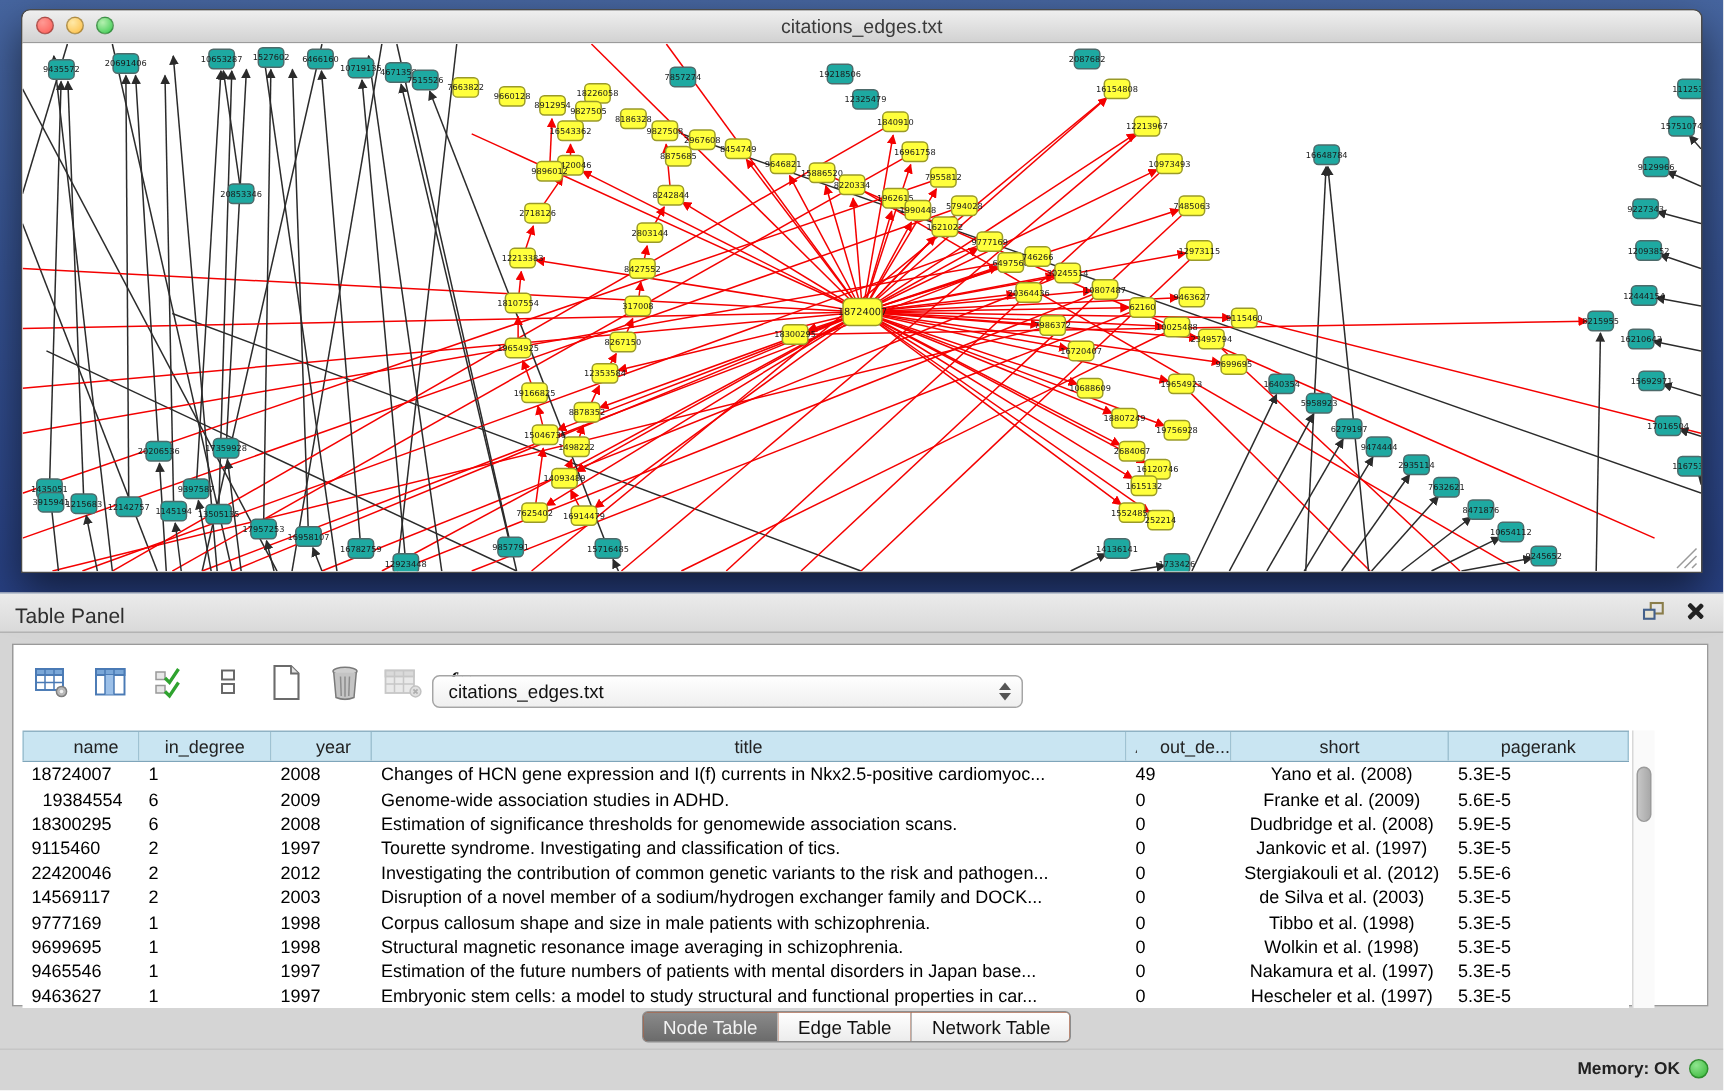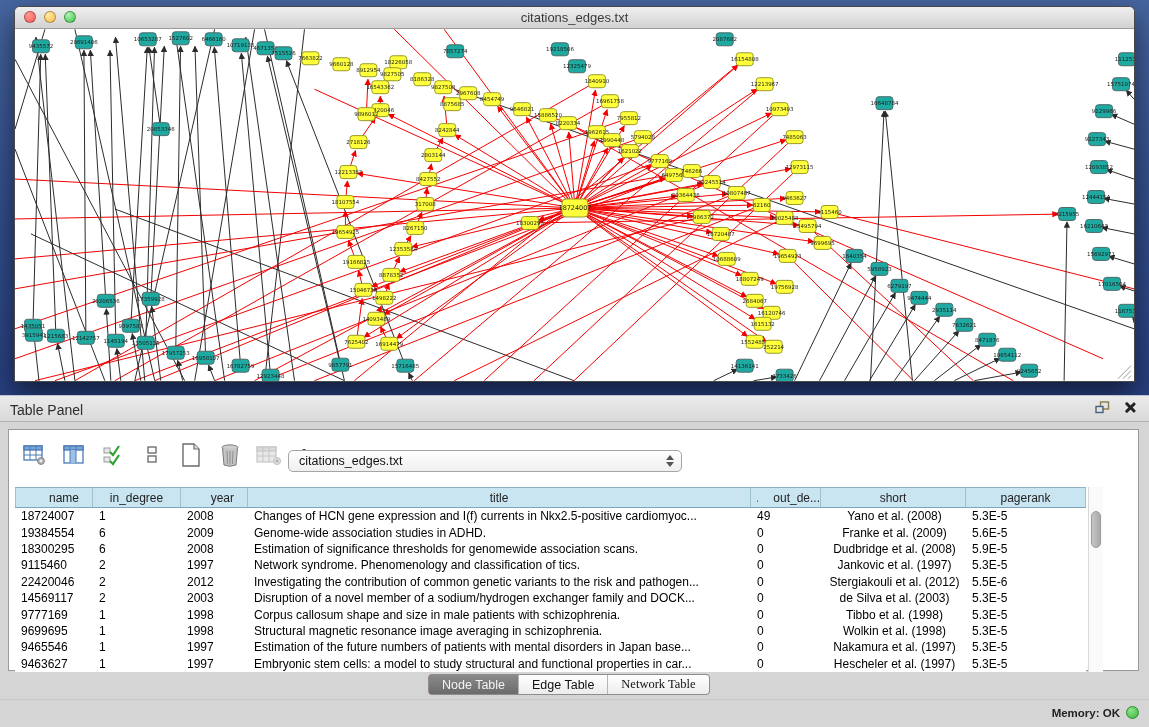--- a/index.html
+++ b/index.html
@@ -59,21 +59,21 @@
   .scrollbar{position:absolute;left:1079px;top:57px;width:15px;height:185px;
     background:#fafafa;border-left:1px solid #d8d8d8;box-sizing:border-box;}
   .thumb{position:absolute;left:2px;top:24px;width:10px;height:37px;border-radius:5px;
     background:linear-gradient(90deg,#c6c6c6,#a9a9a9);border:1px solid #9b9b9b;box-sizing:border-box;}
 
   
   .tabbar{position:absolute;left:428px;top:674px;height:19px;display:flex;
     border:1px solid #8d8d8d;border-radius:4px;overflow:hidden;background:#c2410c;}
   .tab{padding:0 13px;font-size:12.5px;display:flex;align-items:center;color:#111;
     background:linear-gradient(180deg,#ffffff,#ececec);border-right:1px solid #b5b5b5;cursor:default;}
-  .tab:last-child{border-right:none;font-family:Liberation Serif, serif;}
+  .tab:last-child{border-right:none;}
   .tab.active{background:linear-gradient(180deg,#8a8a8a,#6b6b6b);color:#f3f3f3;}
 
   .statusbar{position:absolute;left:0;top:699px;width:1149px;height:28px;border-top:1px solid #c6c6c6;box-sizing:border-box;}
   .memory{position:absolute;right:10px;top:6px;display:flex;align-items:center;gap:6px;font-weight:bold;}
   .memory .mem-label{font-size:11.5px;color:#222;}
   .mem-dot{width:13px;height:13px;border-radius:50%;box-sizing:border-box;
     background:radial-gradient(circle at 35% 30%,#8fe58f,#35b635);border:1px solid #2e8f2e;}
 
   .xicon{position:relative;width:11px;height:11px;}
   .xicon::before,.xicon::after{content:"";position:absolute;left:5px;top:-1px;width:2.6px;height:13px;background:#222;border-radius:1px;}
@@ -876,42 +876,42 @@
         <div class="tr">
           <div class="td" style="width: 78px; text-align: left;">18724007</div>
           <div class="td" style="width: 88px; text-align: left;">1</div>
           <div class="td" style="width: 67px; text-align: left;">2008</div>
           <div class="td" style="width: 503px; text-align: left;">Changes of HCN gene expression and I(f) currents in Nkx2.5-positive cardiomyoc...</div>
           <div class="td" style="width: 70px; text-align: left;">49</div>
           <div class="td" style="width: 145px; text-align: center;">Yano et al. (2008)</div>
           <div class="td" style="width: 120px; text-align: left;">5.3E-5</div>
         </div>
         <div class="tr">
-          <div class="td" style="width: 78px; text-align: left;">19384554</div>
+          <div class="td" style="width: 78px; text-align: center;">19384554</div>
           <div class="td" style="width: 88px; text-align: left;">6</div>
           <div class="td" style="width: 67px; text-align: left;">2009</div>
           <div class="td" style="width: 503px; text-align: left;">Genome-wide association studies in ADHD.</div>
           <div class="td" style="width: 70px; text-align: left;">0</div>
           <div class="td" style="width: 145px; text-align: center;">Franke et al. (2009)</div>
           <div class="td" style="width: 120px; text-align: left;">5.6E-5</div>
         </div>
         <div class="tr">
           <div class="td" style="width: 78px; text-align: left;">18300295</div>
           <div class="td" style="width: 88px; text-align: left;">6</div>
           <div class="td" style="width: 67px; text-align: left;">2008</div>
           <div class="td" style="width: 503px; text-align: left;">Estimation of significance thresholds for genomewide association scans.</div>
           <div class="td" style="width: 70px; text-align: left;">0</div>
           <div class="td" style="width: 145px; text-align: center;">Dudbridge et al. (2008)</div>
           <div class="td" style="width: 120px; text-align: left;">5.9E-5</div>
         </div>
         <div class="tr">
           <div class="td" style="width: 78px; text-align: left;">9115460</div>
           <div class="td" style="width: 88px; text-align: left;">2</div>
           <div class="td" style="width: 67px; text-align: left;">1997</div>
-          <div class="td" style="width: 503px; text-align: left;">Network syndrome. Phenomenology and classification of tics.</div>
+          <div class="td" style="width: 503px; text-align: left;">Tourette syndrome. Investigating and classification of tics.</div>
           <div class="td" style="width: 70px; text-align: left;">0</div>
           <div class="td" style="width: 145px; text-align: center;">Jankovic et al. (1997)</div>
           <div class="td" style="width: 120px; text-align: left;">5.3E-5</div>
         </div>
         <div class="tr">
           <div class="td" style="width: 78px; text-align: left;">22420046</div>
           <div class="td" style="width: 88px; text-align: left;">2</div>
           <div class="td" style="width: 67px; text-align: left;">2012</div>
           <div class="td" style="width: 503px; text-align: left;">Investigating the contribution of common genetic variants to the risk and pathogen...</div>
           <div class="td" style="width: 70px; text-align: left;">0</div>

